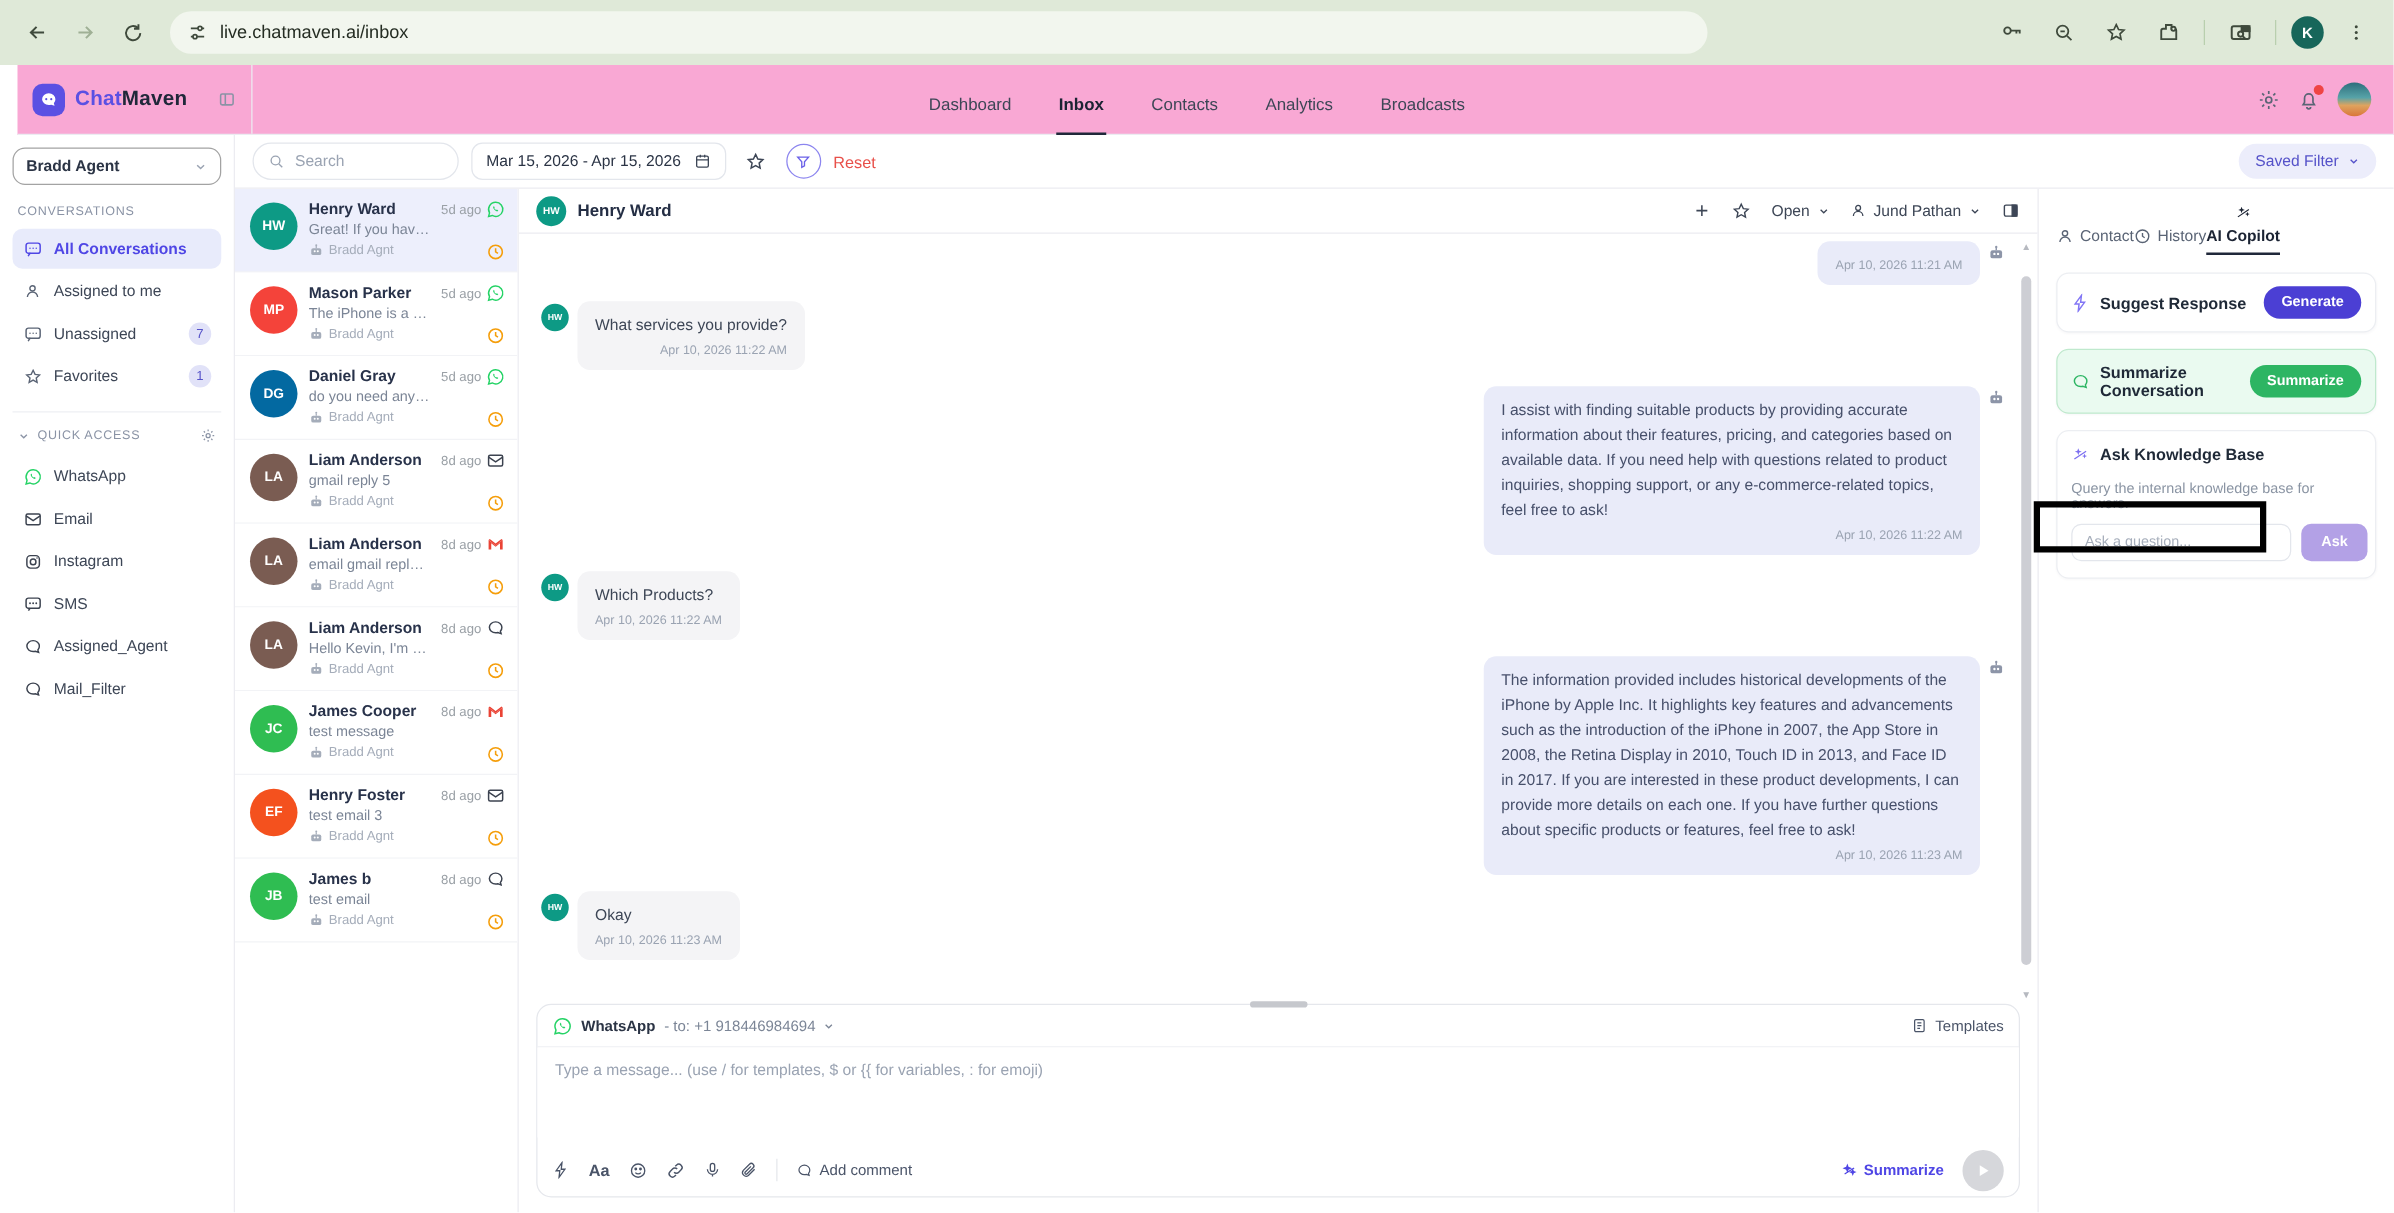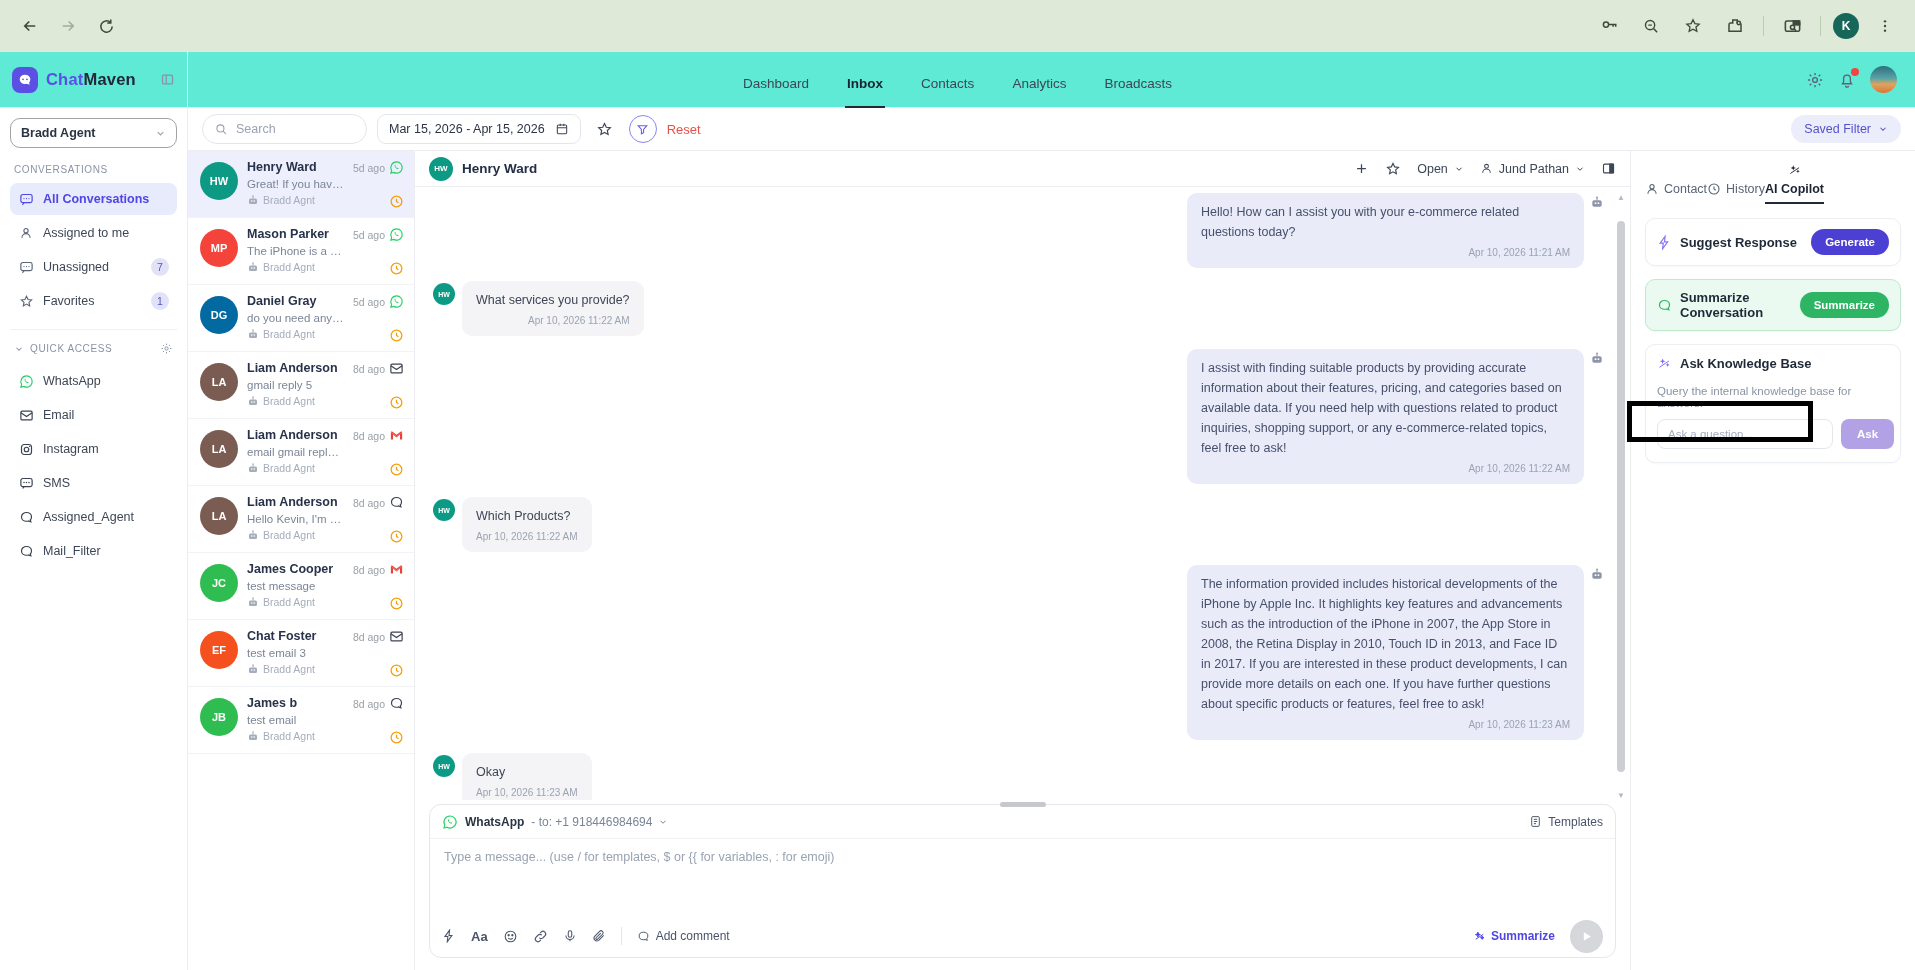--- a/index.html
+++ b/index.html
@@ -10,21 +10,21 @@
   
   .browser-bar { height:52px; background:#dfe9d8; display:flex; align-items:center; padding:0 14px; gap:6px; }
   .b-btn { width:32px; height:32px; border-radius:50%; display:flex; align-items:center; justify-content:center; color:#3f4a3c; font-size:17px; }
   .url-pill { flex:1; max-width:1230px; height:34px; background:#f2f6ee; border-radius:17px; margin:0 8px; display:flex; align-items:center; padding:0 14px; gap:10px; }
   .url-text { font-size:14.5px; color:#242c22; }
   .b-right { display:flex; align-items:center; gap:10px; margin-left:auto; }
   .b-sep { width:1px; height:20px; background:#b9cfae; margin:0 2px; }
   .k-avatar { width:26px; height:26px; border-radius:50%; background:#17665a; color:#fff; font-size:12px; font-weight:bold; display:flex; align-items:center; justify-content:center; }
 
   
-  .app-header { height:56px; display:flex; align-items:stretch; border-bottom:1px solid #ececf1; background:#5eead4; }
+  .app-header { height:56px; display:flex; align-items:stretch; border-bottom:1px solid #ececf1; background:#f9a8d4;margin-left:14px; }
   .logo-area { width:188px; border-right:1px solid #ececf1; display:flex; align-items:center; padding:0 12px; gap:8px; }
   .logo-mark { width:26px; height:26px; border-radius:8px; background:#5b50e3; display:flex; align-items:center; justify-content:center; }
   .logo-text { font-size:16.5px; font-weight:bold; letter-spacing:.2px; }
   .logo-text .c1 { color:#5b50e3; } .logo-text .c2 { color:#20283a; }
   .logo-collapse { margin-left:auto; color:#8a93a5; }
   .top-nav { position:absolute; left:0; right:0; top:52px; height:56px; display:flex; align-items:flex-end; justify-content:center; gap:34px; pointer-events:none; }
   .top-nav .tab { pointer-events:auto; font-size:13.5px; color:#3d4656; padding:19px 2px 15px; border-bottom:2.5px solid transparent; cursor:pointer; }
   .top-nav .tab.active { font-weight:bold; color:#1b2333; border-bottom-color:#20283a; }
   .header-right { margin-left:auto; display:flex; align-items:center; gap:14px; padding:0 18px; }
   .bell-wrap { position:relative; }
@@ -148,20 +148,30 @@
     <div class="b-btn">
       <svg width="18" height="18" viewBox="0 0 24 24" fill="none" stroke="#9fb095" stroke-width="2.2">
           <path d="M5 12h13M13 6l6 6-6 6"></path>
         </svg>
     </div>
     <div class="b-btn">
       <svg width="17" height="17" viewBox="0 0 24 24" fill="none" stroke="#3f4a3c" stroke-width="2.2">
           <path d="M20 12a8 8 0 1 1-2.4-5.7M18 2v5h-5"></path>
         </svg>
     </div>
+    <div class="url-pill">
+      <span>
+        <svg width="16" height="16" viewBox="0 0 24 24" fill="none" stroke="#3f4a3c" stroke-width="2">
+            <path d="M4 7h9M17 7h3M4 17h3M11 17h9"></path>
+            <circle cx="15" cy="7" r="2.4"></circle>
+            <circle cx="9" cy="17" r="2.4"></circle>
+          </svg>
+      </span>
+      <span class="url-text">live.chatmaven.ai/inbox</span>
+    </div>
     <div class="b-right">
       <span class="b-btn">
         <svg width="18" height="18" viewBox="0 0 24 24" fill="none" stroke="#3f4a3c" stroke-width="2">
             <circle cx="8" cy="10" r="3.5"></circle>
             <path d="M11.5 10H21v3M17.5 10v3"></path>
           </svg>
       </span>
       <span class="b-btn">
         <svg width="17" height="17" viewBox="0 0 24 24" fill="none" stroke="#3f4a3c" stroke-width="2">
             <circle cx="10" cy="10" r="6.5"></circle>
@@ -653,21 +663,21 @@
                   <svg width="15" height="15" viewBox="0 0 24 24" fill="none" stroke="#f59e0b" stroke-width="2">
                     <circle cx="12" cy="12" r="8.6"></circle>
                     <path d="M12 7.5V12l3 2"></path>
                   </svg>
                 </span>
               </div>
             </div>
             <div class="conv-item">
               <div class="conv-avatar" style="background: rgb(244, 81, 30);">EF</div>
               <div class="conv-main">
-                <div class="conv-name">Chat Foster</div>
+                <div class="conv-name">Henry Foster</div>
                 <div class="conv-snippet">test email 3</div>
                 <div class="conv-agent">
                   <span>
                     <svg width="12" height="12" viewBox="0 0 24 24">
                       <rect x="4" y="9" width="16" height="11" rx="3" fill="#a5adba"></rect>
                       <circle cx="9.5" cy="14" r="1.6" fill="#fff"></circle>
                       <circle cx="14.5" cy="14" r="1.6" fill="#fff"></circle>
                       <path d="M12 9V5.5" stroke="#a5adba" stroke-width="2"></path>
                       <circle cx="12" cy="4.3" r="1.6" fill="#a5adba"></circle>
                     </svg>
@@ -765,21 +775,21 @@
                 <svg width="15" height="15" viewBox="0 0 24 24" fill="none" stroke="#3d4656" stroke-width="1.8">
                     <rect x="4" y="5" width="16" height="14" rx="2"></rect>
                     <rect x="14" y="5" width="6" height="14" fill="#3d4656"></rect>
                   </svg>
               </span>
             </div>
           </div>
 
           <div class="messages" id="messages">
               <div class="msg-row agent">
-                <div class="bubble"><span>Hello! How can I assist you with your e-commerce related questions today?</span><span class="msg-time">Apr 10, 2026 11:21 AM</span></div>
+                <div class="bubble"><span class="msg-time">Apr 10, 2026 11:21 AM</span></div>
                 <span class="bot-flag">
                   <svg width="14" height="14" viewBox="0 0 24 24">
                     <rect x="4" y="9" width="16" height="11" rx="3" fill="#8d95a8"></rect>
                     <circle cx="9.5" cy="14" r="1.6" fill="#fff"></circle>
                     <circle cx="14.5" cy="14" r="1.6" fill="#fff"></circle>
                     <path d="M12 9V5.5" stroke="#8d95a8" stroke-width="2"></path>
                     <circle cx="12" cy="4.3" r="1.6" fill="#8d95a8"></circle>
                   </svg>
                 </span>
               </div>

